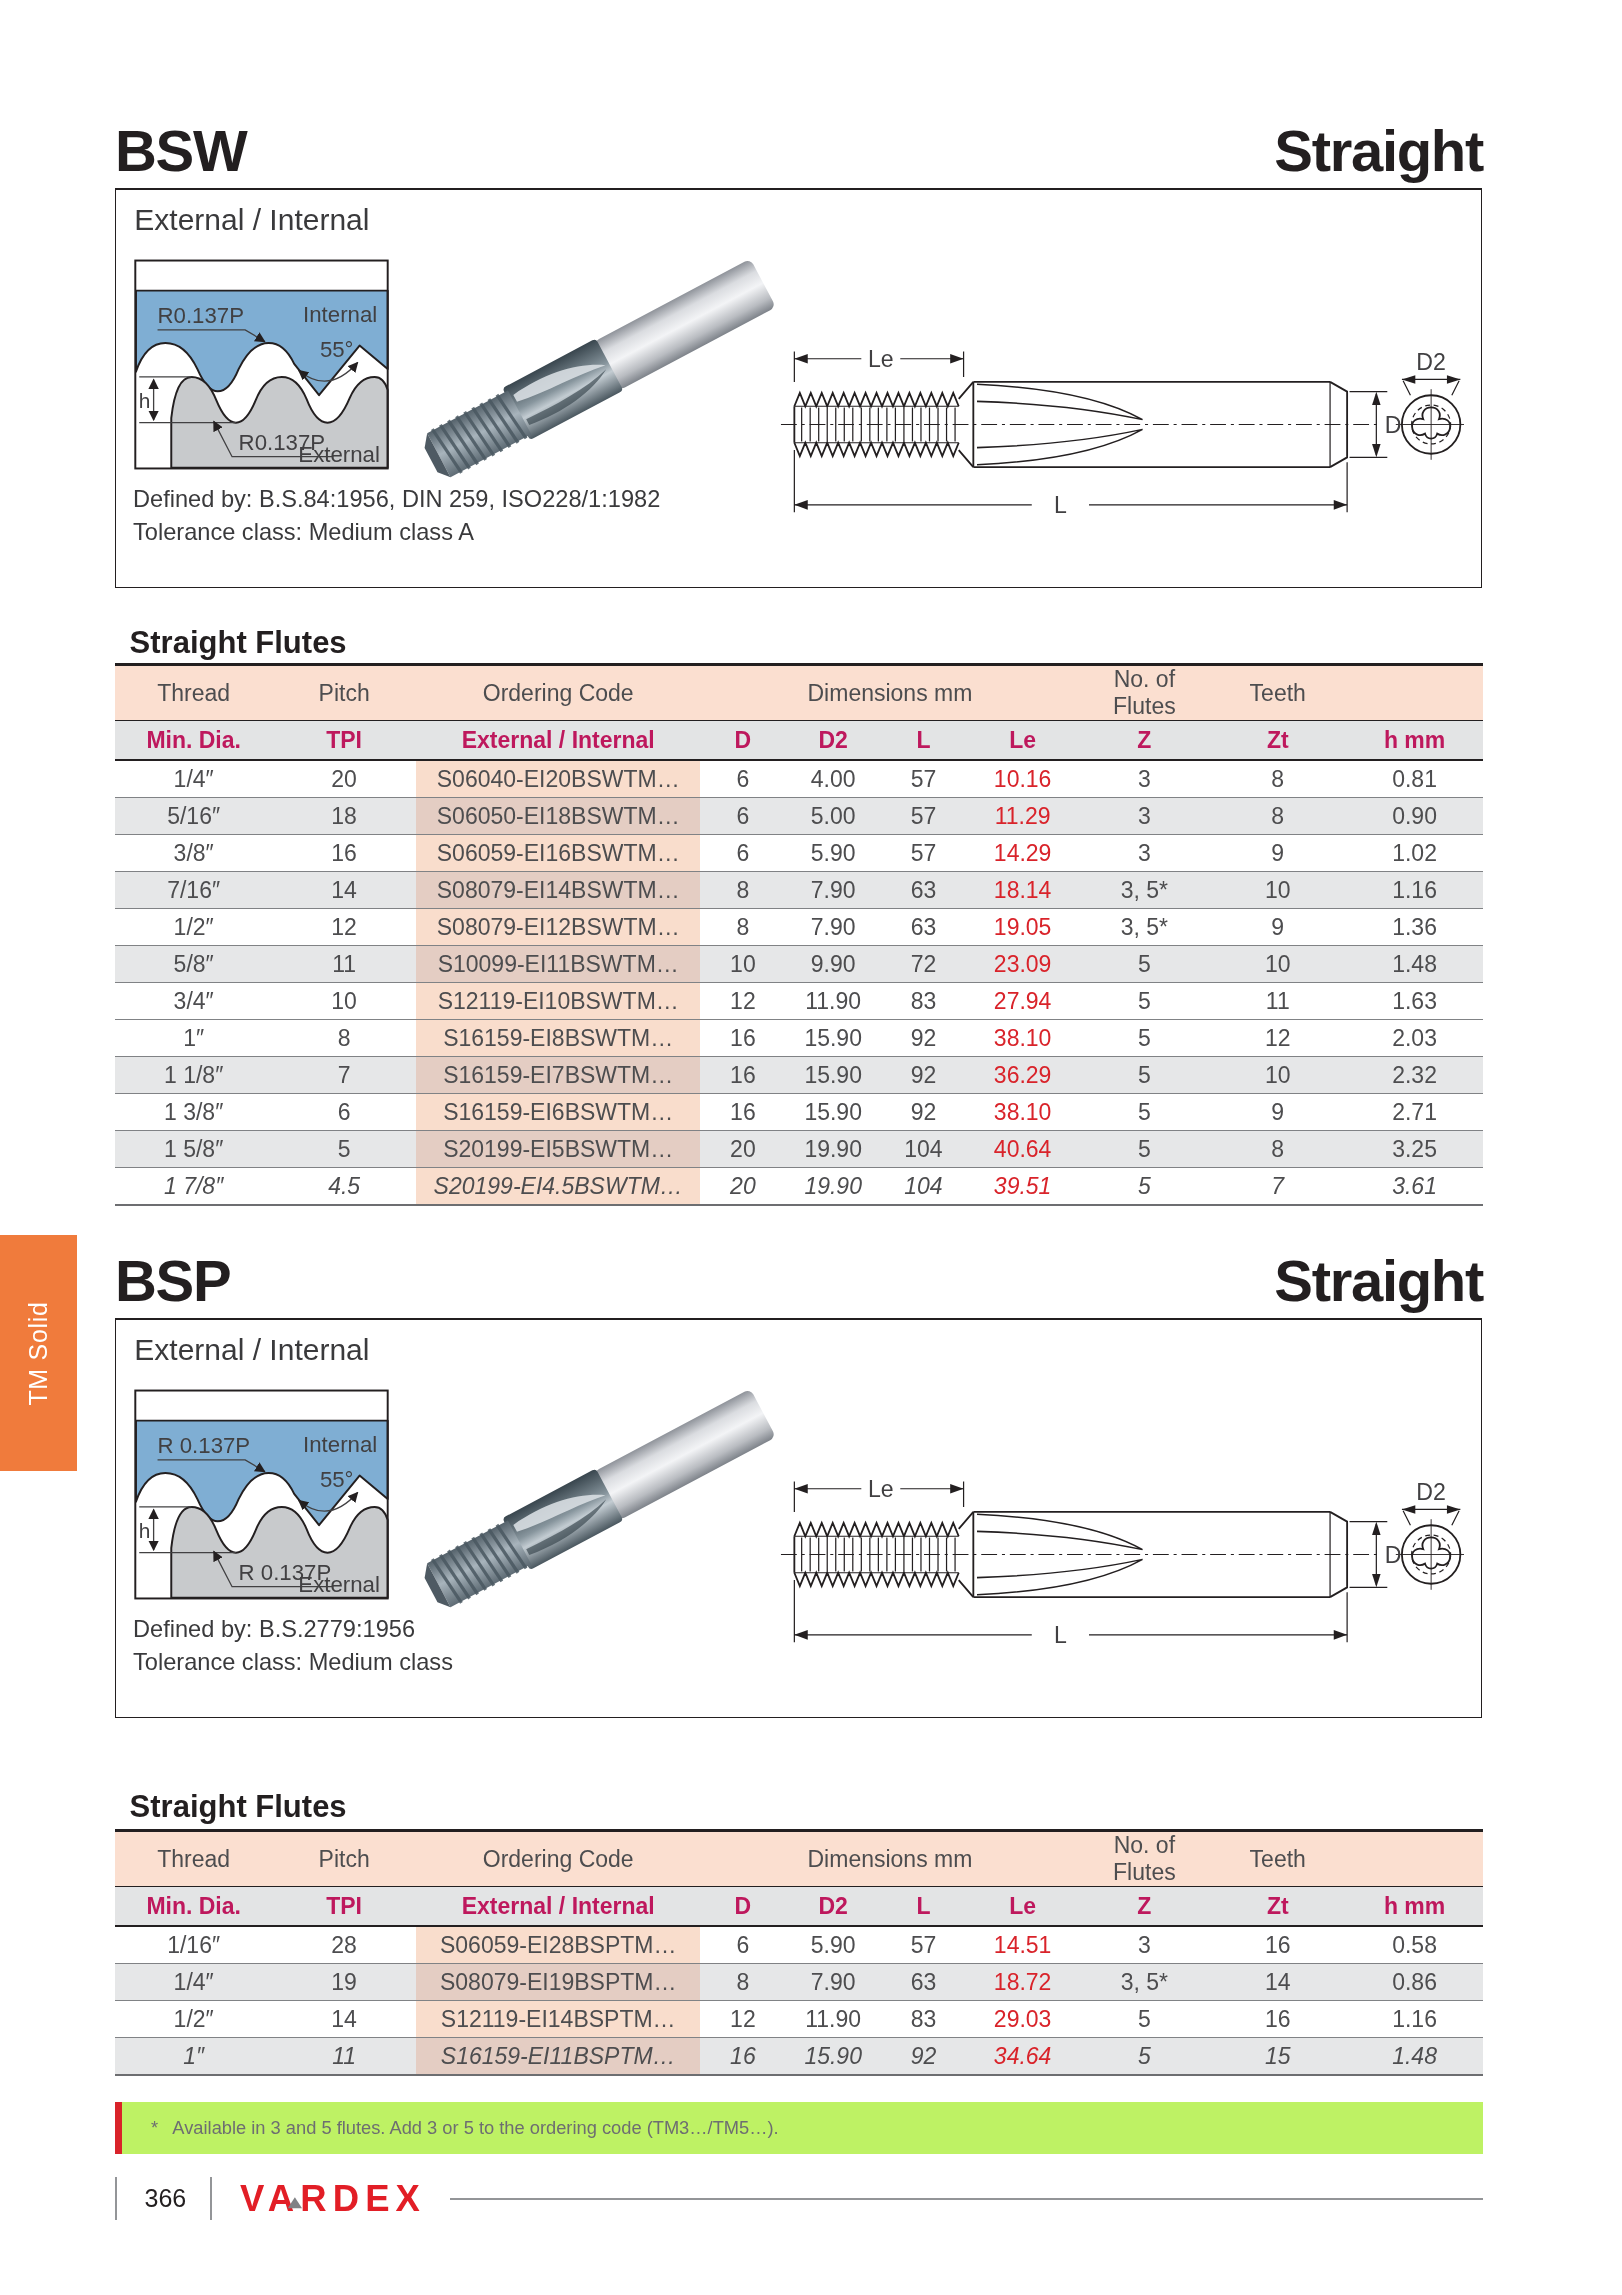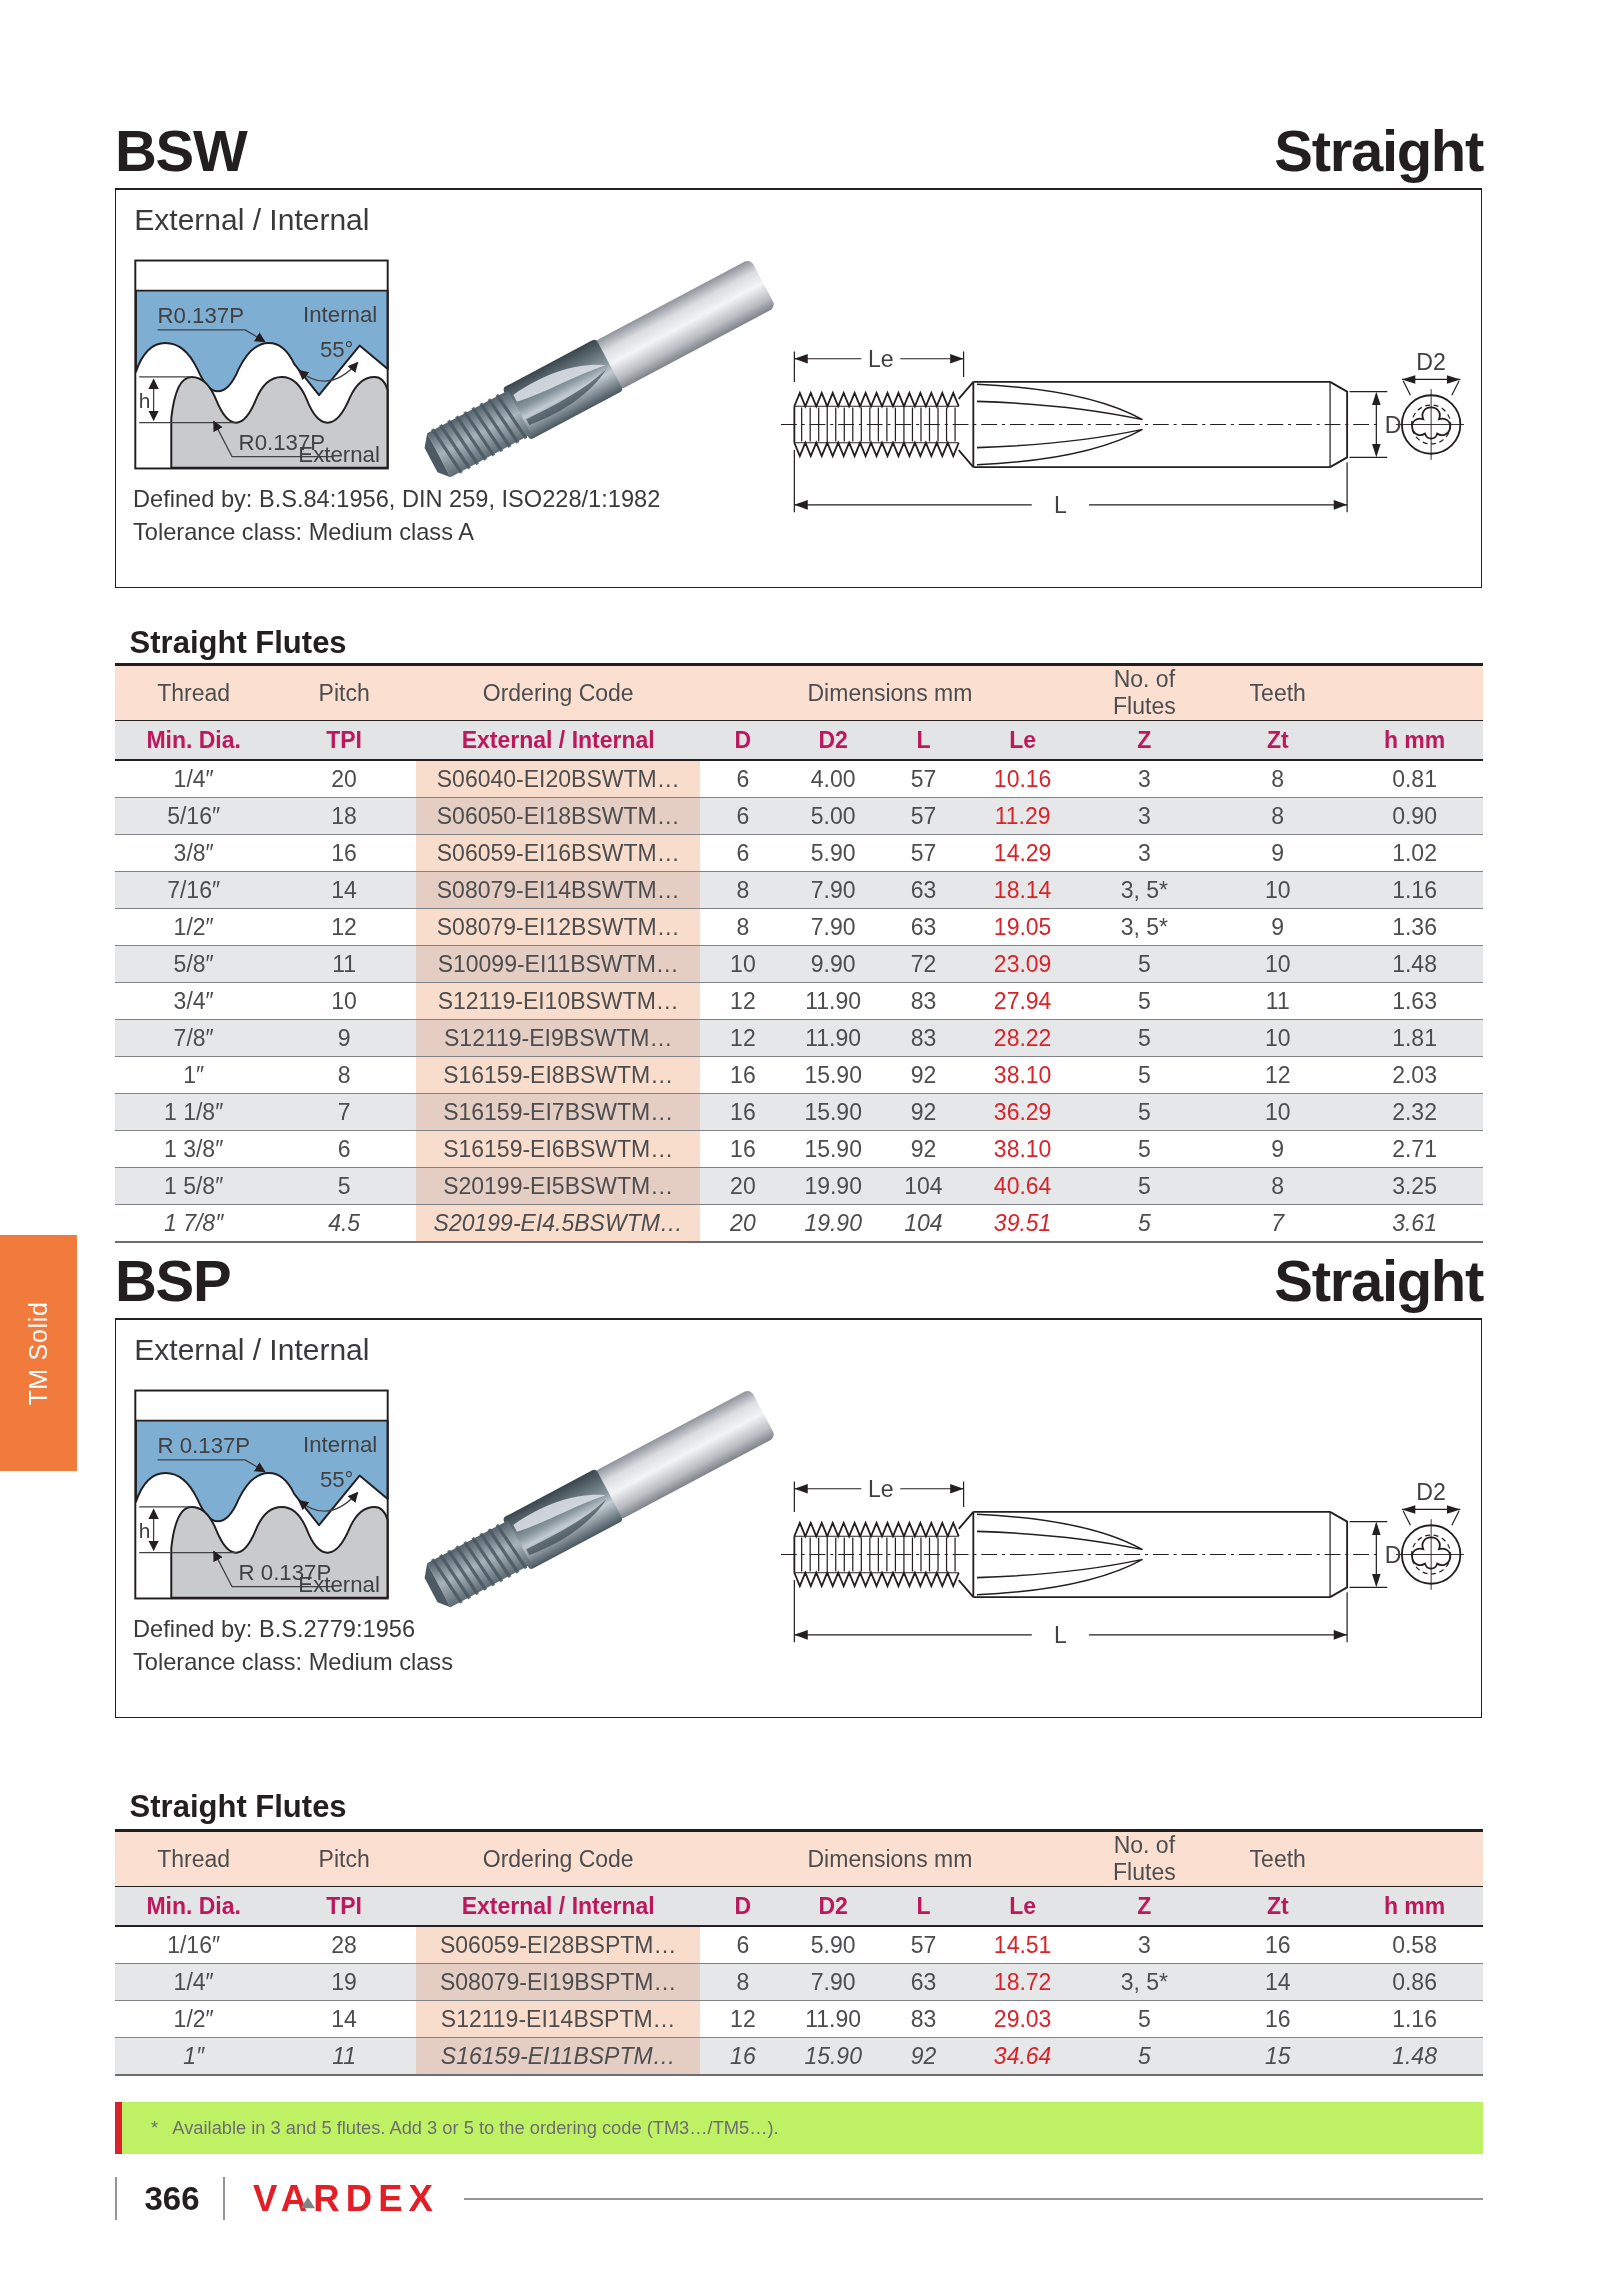--- a/index.html
+++ b/index.html
@@ -47,21 +47,21 @@
   .side-tab{position:absolute;left:0;top:1235px;width:77px;height:236px;background:#F07B3C;
     display:flex;align-items:center;justify-content:center;}
   .side-tab span{transform:rotate(-90deg);white-space:nowrap;color:#fff;font-size:25px;letter-spacing:0.7px;}
 
   .footnote{position:absolute;left:115px;top:2102px;width:1368px;height:52px;background:#bef264;
     border-left:7.9px solid #D9232A;box-sizing:border-box;display:flex;align-items:center;}
   .footnote span{margin-left:29px;font-size:18.3px;color:#6D6E71;white-space:pre;}
 
   .footer{position:absolute;left:115px;top:2175px;width:1368px;height:47px;display:flex;align-items:center;}
   .footer .vline{width:2px;height:43px;background:#939598;}
-  .footer .pagenum{font-size:33px;font-weight:bold;color:#231F20;margin:0 23.6px 0 27.5px;}
+  .footer .pagenum{font-size:25px;font-weight:normal;color:#231F20;margin:0 23.6px 0 27.5px;}
   .footer .logo{margin-left:25px;flex:0 0 auto;}
   .footer .rule{flex:1;height:2px;background:#939598;margin-left:23.6px;}
 
   svg text{font-family:"Liberation Sans",sans-serif;}
 </style>
 </head>
 <body>
 
 <div id="slot-bsw" class="section-slot">
   <div class="section">
@@ -305,32 +305,20 @@
             <td>10</td>
             <td class="code-cell">S12119-EI10BSWTM…</td>
             <td>12</td>
             <td>11.90</td>
             <td>83</td>
             <td class="le-cell">27.94</td>
             <td>5</td>
             <td>11</td>
             <td>1.63</td>
           </tr>
-          <tr class="even">
-            <td>7/8″</td>
-            <td>9</td>
-            <td class="code-cell">S12119-EI9BSWTM…</td>
-            <td>12</td>
-            <td>11.90</td>
-            <td>83</td>
-            <td class="le-cell">28.22</td>
-            <td>5</td>
-            <td>10</td>
-            <td>1.81</td>
-          </tr>
           <tr class="odd">
             <td>1″</td>
             <td>8</td>
             <td class="code-cell">S16159-EI8BSWTM…</td>
             <td>16</td>
             <td>15.90</td>
             <td>92</td>
             <td class="le-cell">38.10</td>
             <td>5</td>
             <td>12</td>

